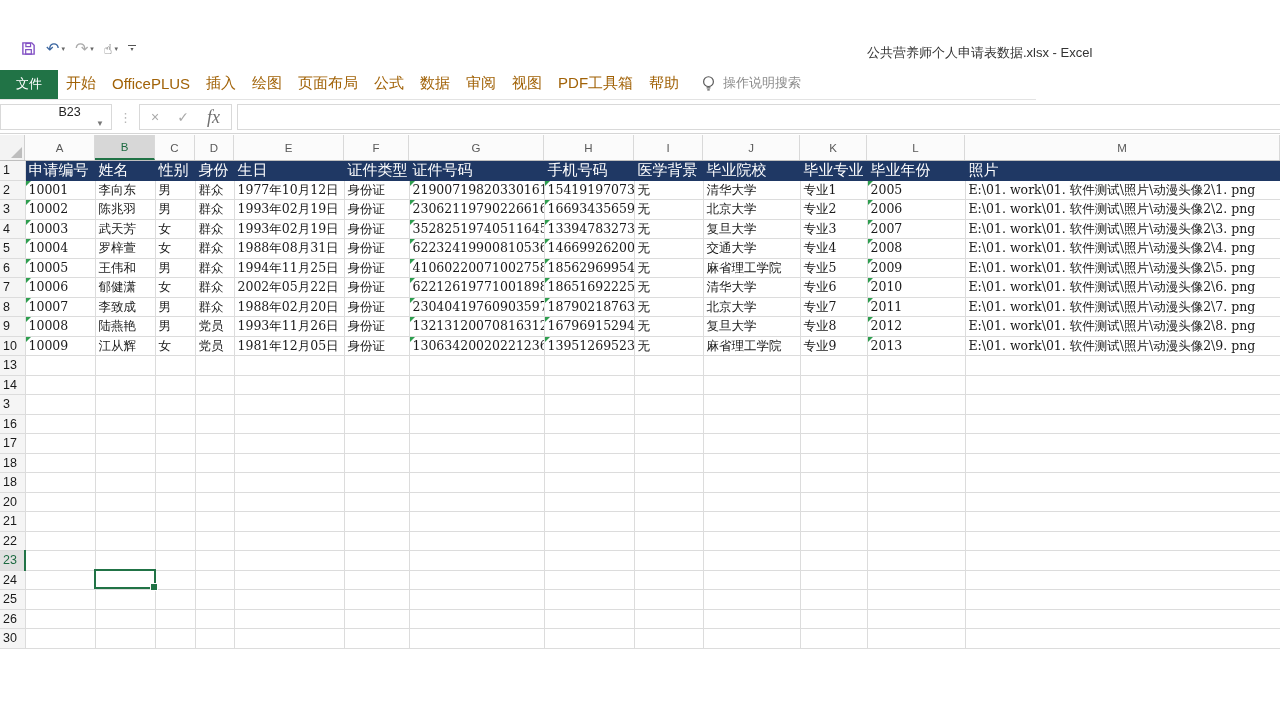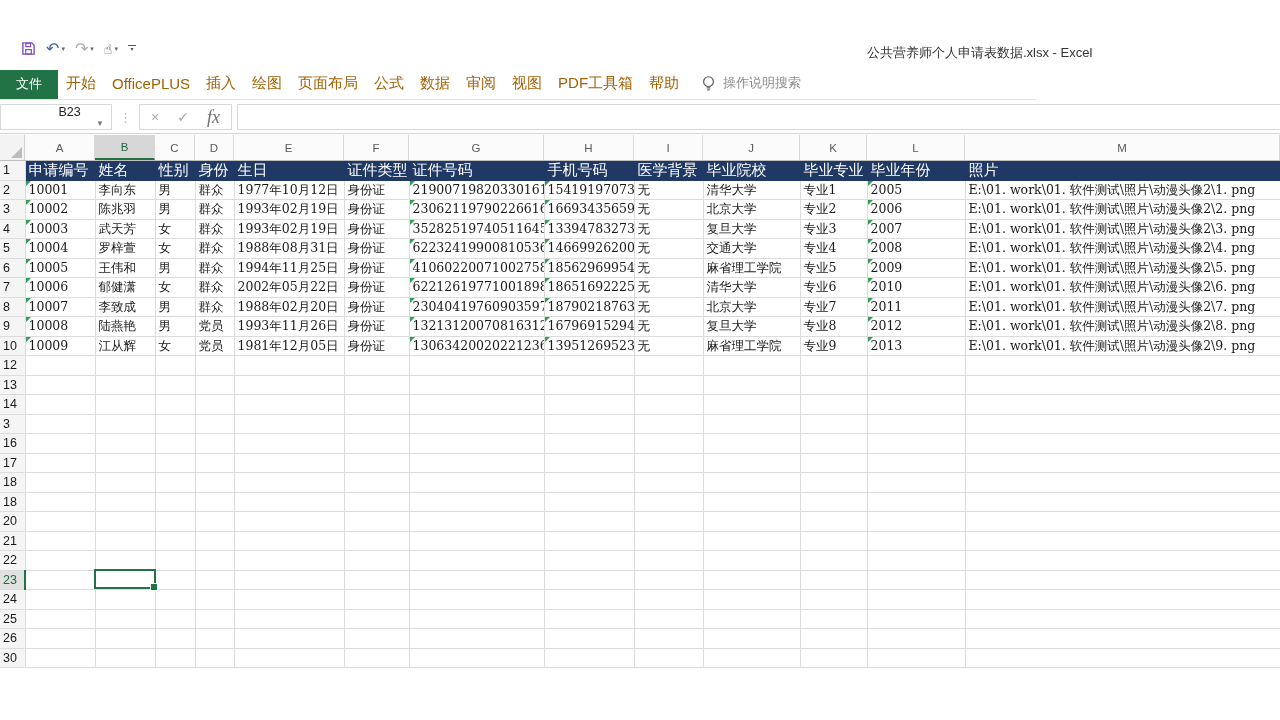--- a/index.html
+++ b/index.html
@@ -337,36 +337,20 @@
           <td>身份证</td>
           <td>130634200202212362<div class="tri"></div></td>
           <td>13951269523<div class="tri"></div></td>
           <td>无</td>
           <td>麻省理工学院</td>
           <td>专业9</td>
           <td>2013<div class="tri"></div></td>
           <td>E:\01. work\01. 软件测试\照片\动漫头像2\9. png</td>
         </tr>
         <tr>
-          <th class="rowhead">12</th>
-          <td></td>
-          <td></td>
-          <td></td>
-          <td></td>
-          <td></td>
-          <td></td>
-          <td></td>
-          <td></td>
-          <td></td>
-          <td></td>
-          <td></td>
-          <td></td>
-          <td></td>
-        </tr>
-        <tr>
           <th class="rowhead">13</th>
           <td></td>
           <td></td>
           <td></td>
           <td></td>
           <td></td>
           <td></td>
           <td></td>
           <td></td>
           <td></td>

